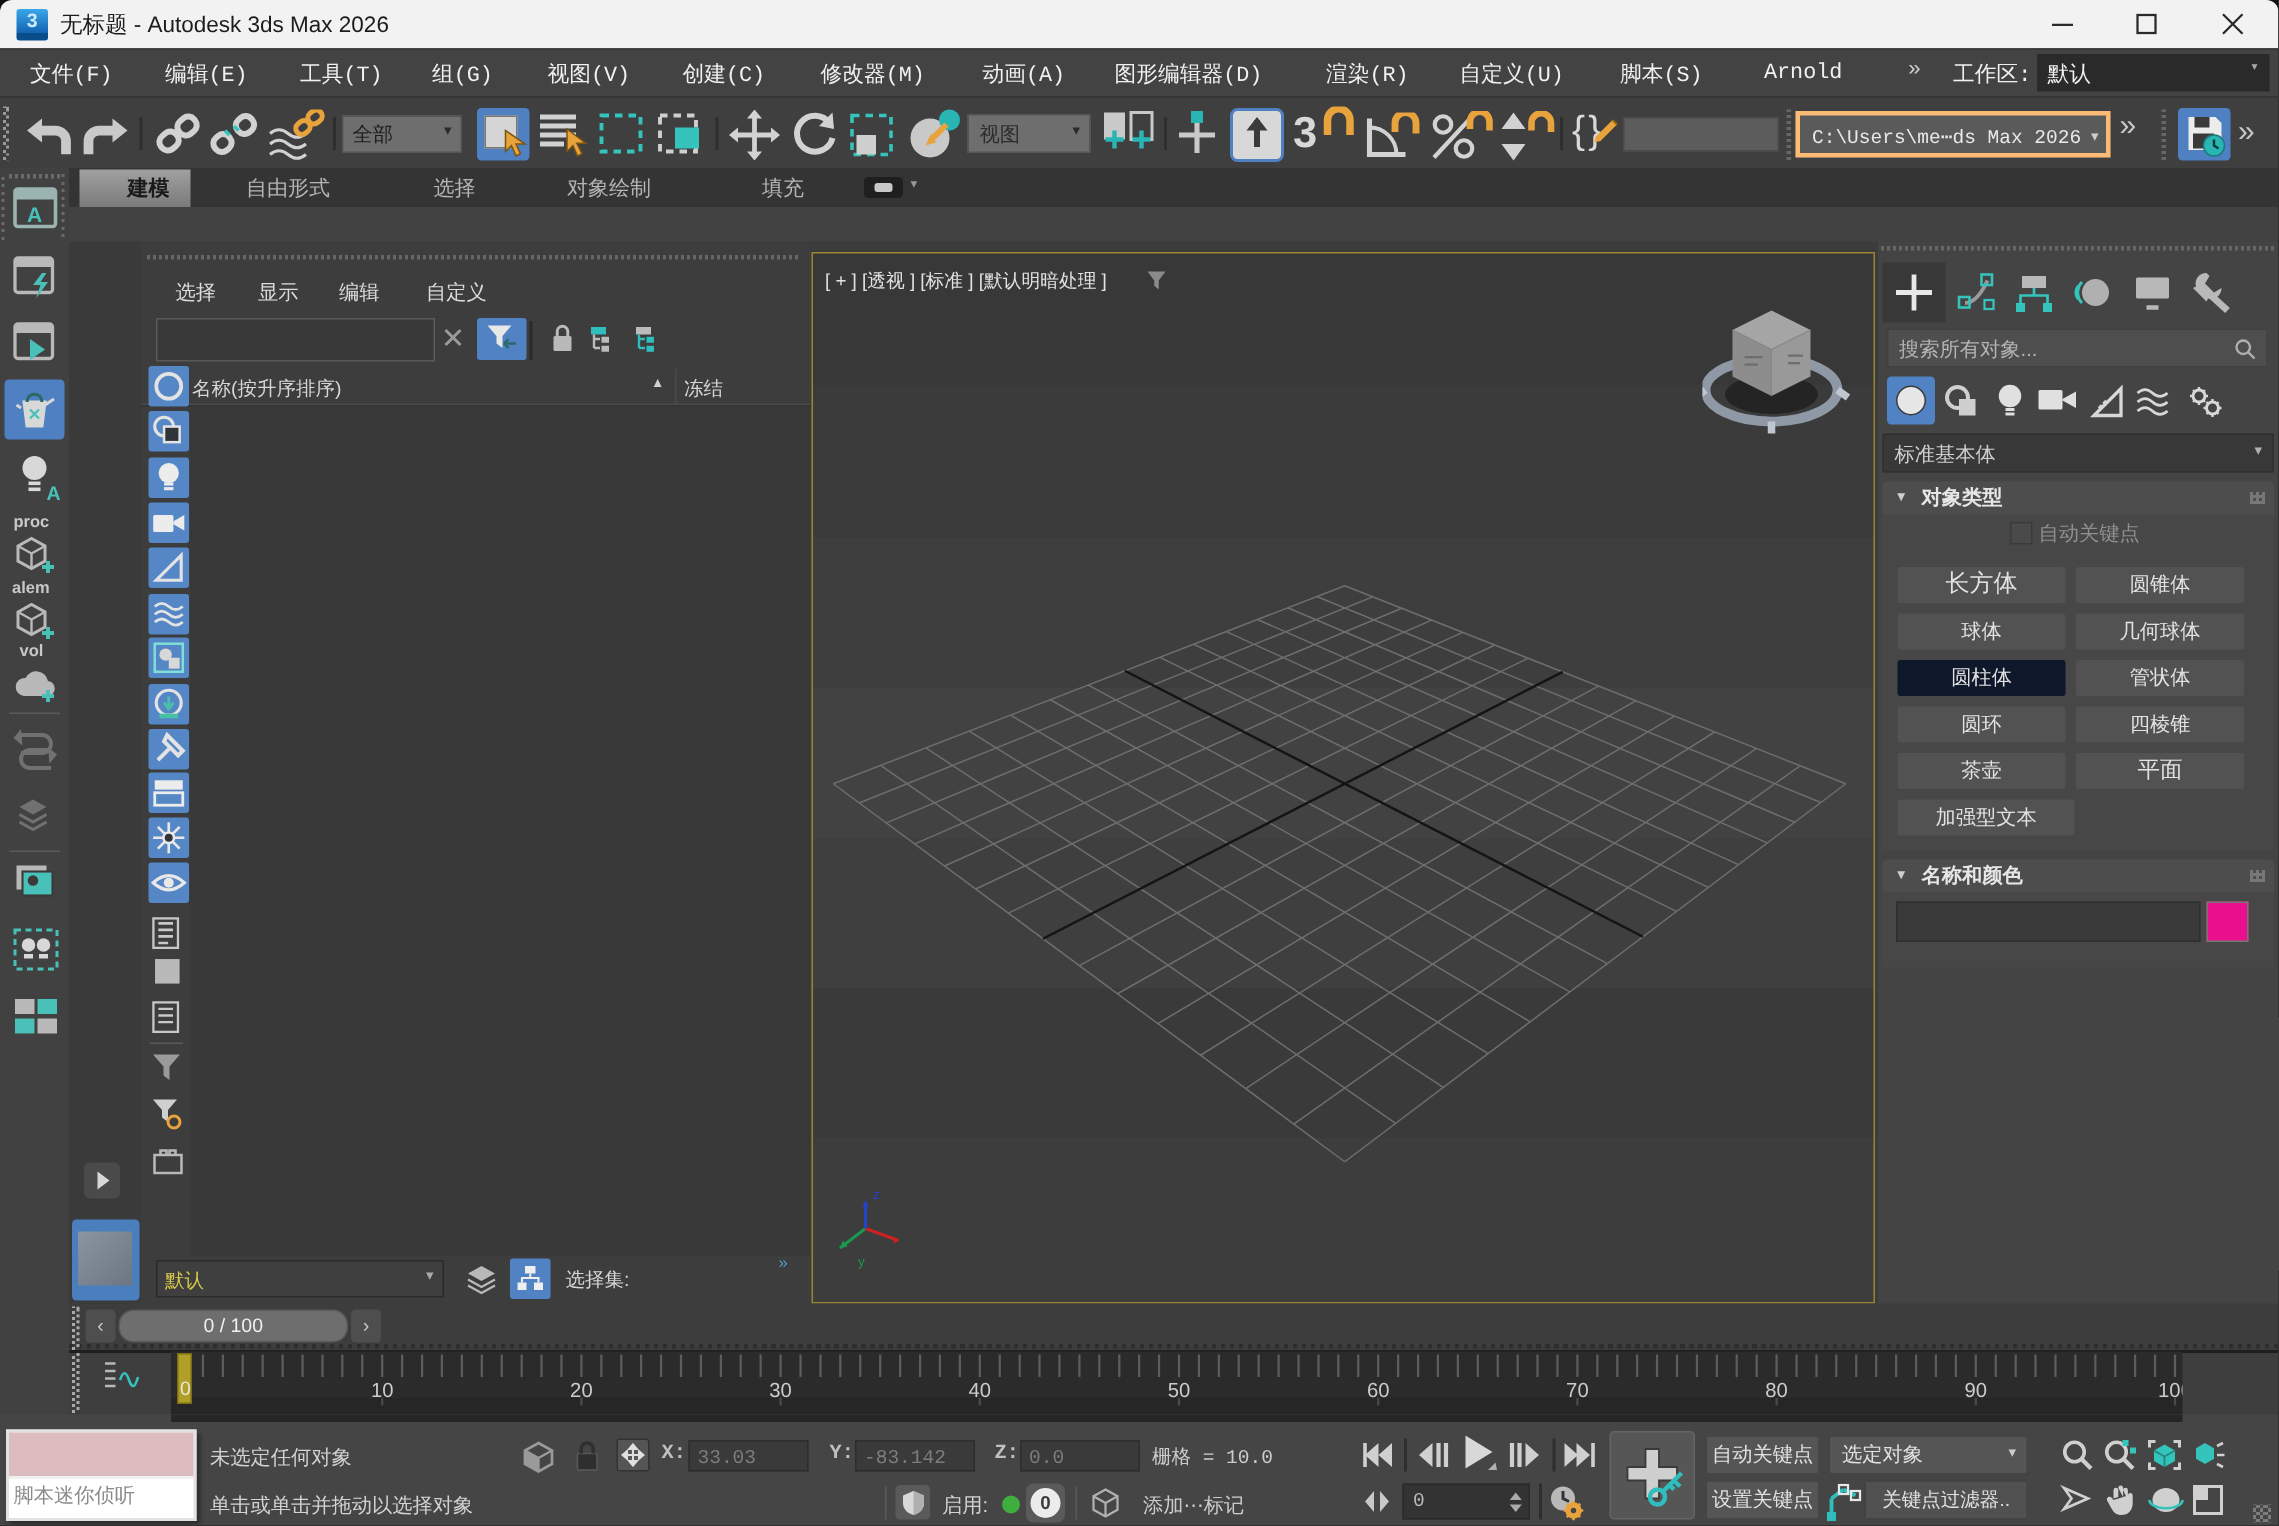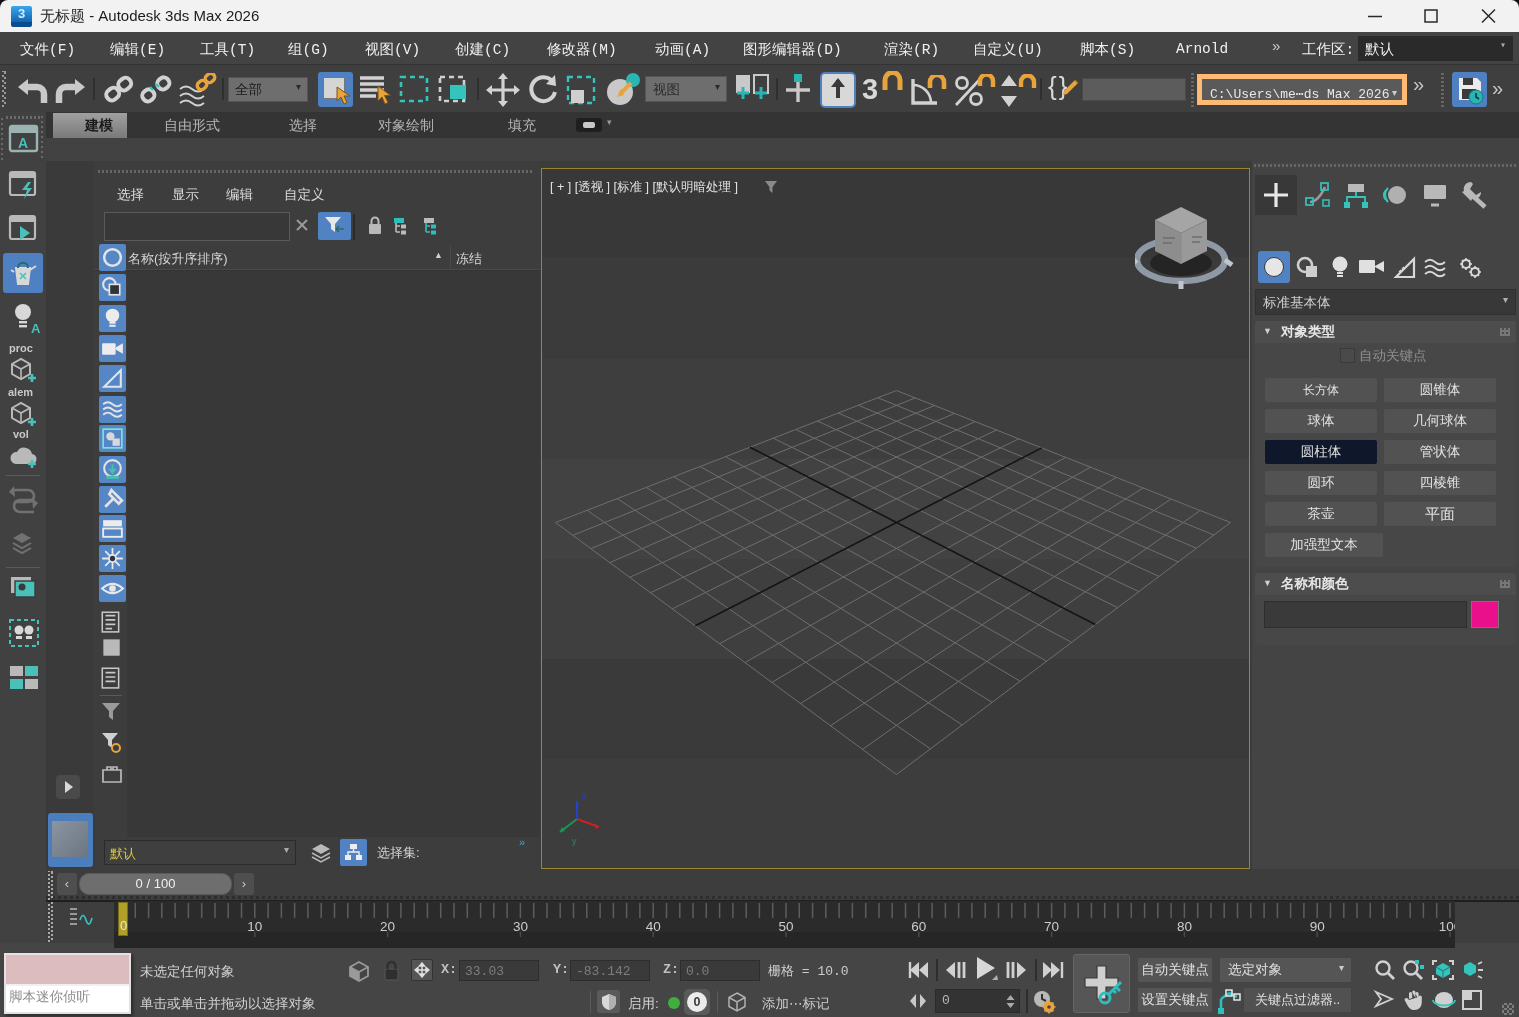--- a/index.html
+++ b/index.html
@@ -159,21 +159,21 @@
         <path d="M22 13V8a6.5 6.5 0 0 1 13 0v6" fill="none" stroke="#e8a33d" stroke-width="4.4"></path>
       </svg>
  <div class="abs" style="left:1040px;top:13px;width:2px;height:22px;background:#2f2f2f;"></div>
  <div class="tx" style="left:1048px;top:6px;font-size:26px;color:#d8d8d8;">{ }</div>
  <svg class="abs" style="left:1060px;top:8px" width="22" height="22">
         <path d="M4 18L15 7l3 3L7 21l-4 1z" fill="#e8a33d"></path>
         <path fill="none" d="M15 7l3 3" stroke="#9a6a10" stroke-width="1.4"></path>
       </svg>
  <div class="abs" style="left:1082px;top:13px;width:104px;height:23px;background:#5c5c5c;border:1px solid #4a4a4a;box-sizing:border-box;"></div>
  <div class="abs" style="left:1191px;top:8px;width:3px;height:34px;background-image:repeating-linear-gradient(0deg,#666 0 2px,transparent 2px 4px);"></div>
- <div class="abs" style="left:1197px;top:9px;width:210px;height:31px;background:#5a5a5a;border:5px solid #fdba74;box-sizing:border-box;">
+ <div class="abs" style="left:1197px;top:9px;width:210px;height:31px;background:#5a5a5a;border:3px solid #fdba74;box-sizing:border-box;">
   <div class="tx" style="left:8px;top:7px;font-family:'Liberation Mono',monospace;font-size:13px;color:#e8e8e8;">C:\Users\me⋯ds Max 2026</div>
   <div class="tx" style="right:5px;top:8px;color:#ccc;font-size:10px;">▾</div>
  </div>
  <div class="tx" style="left:1413px;top:8px;font-size:20px;color:#c8c8c8;letter-spacing:-4px;">»</div>
  <div class="abs" style="left:1441px;top:8px;width:3px;height:34px;background-image:repeating-linear-gradient(0deg,#666 0 2px,transparent 2px 4px);"></div>
  <div class="abs" style="left:1452px;top:7px;width:35px;height:35px;background:#4f80c1;border-radius:3px;">
   <svg class="abs" style="left:4px;top:3px" width="28" height="30">
           <path d="M3 3h18l4 4v18H3z" fill="#ececec"></path>
           <rect x="7" y="3" width="10" height="7" fill="#3a3a3a"></rect>
           <rect x="6" y="14" width="14" height="10" fill="#3a3a3a"></rect>
@@ -531,20 +531,27 @@
   <svg class="abs" style="left:169px;top:6px" width="28" height="28">
           <rect x="3" y="4" width="22" height="14" rx="1" fill="#b9b9b9"></rect>
           <path fill="none" d="M10 24h8" stroke="#b9b9b9" stroke-width="3"></path>
         </svg>
   <svg class="abs" style="left:208px;top:5px" width="30" height="30">
           <path d="M11 2a7 7 0 0 0-7 9l-2 1 9 9 1-2a7 7 0 0 0 9-7l-5 3-6-6 3-5z" fill="#b9b9b9"></path>
           <path fill="none" d="M14 17l11 10" stroke="#b9b9b9" stroke-width="4.6"></path>
         </svg>
  </div>
 
+ <div class="abs" style="left:6px;top:58px;width:254px;height:26px;background:#4e4e4e;border:1px solid #404040;box-sizing:border-box;">
+  <div class="tx" style="left:7px;top:4px;font-size:13.5px;color:#b4b4b4;">搜索所有对象...</div>
+  <svg class="abs" style="right:6px;top:5px" width="16" height="16">
+          <circle cx="6.5" cy="6.5" r="4.5" fill="none" stroke="#b0b0b0" stroke-width="1.6"></circle>
+          <path fill="none" d="M10 10l4 4" stroke="#b0b0b0" stroke-width="1.6"></path>
+        </svg>
+ </div>
 
  <div class="abs" style="left:0;top:90px;width:267px;height:34px;">
   <div class="abs" style="left:6px;top:0px;width:32px;height:32px;background:#5183c4;border-radius:3px;"></div>
   <svg class="abs" style="left:11px;top:5px" width="22" height="22">
           <circle cx="11" cy="11" r="9.5" fill="#e6e6e6" stroke="#3a3a3a" stroke-width="1"></circle>
         </svg>
   <svg class="abs" style="left:44px;top:5px" width="24" height="24">
           <circle cx="9" cy="9" r="7" fill="none" stroke="#cfcfcf" stroke-width="2.6"></circle>
           <rect x="10" y="10" width="11" height="11" fill="#cfcfcf"></rect>
         </svg>
@@ -579,21 +586,21 @@
 
  <div class="abs" style="left:3px;top:160px;width:261px;height:246px;background:#474747;border-radius:3px;">
   <div class="abs" style="left:0;top:0;width:261px;height:22px;background:#4d4d4d;border-radius:3px 3px 0 0;">
    <div class="tx" style="left:8px;top:5px;color:#cfcfcf;font-size:9px;">▼</div>
    <div class="tx" style="left:26px;top:2px;font-size:13.5px;font-weight:bold;color:#e6e6e6;">对象类型</div>
    <div class="abs" style="right:6px;top:7px;width:10px;height:8px;background-image:repeating-linear-gradient(90deg,#777 0 2px,transparent 2px 4px),repeating-linear-gradient(0deg,#777 0 2px,transparent 2px 4px);"></div>
   </div>
   <div class="abs" style="left:85px;top:27px;width:13px;height:13px;background:#4a4a4a;border:1px solid #3a3a3a;"></div>
   <div class="tx" style="left:104px;top:26px;font-size:13.5px;color:#8f8f8f;">自动关键点</div>
   <div id="objbtns">
-          <div class="abs" style="left:10px;top:57px;width:112px;height:24px;background:#525252;border-radius:2px;text-align:center;font-size:12px;color:#e2e2e2;line-height:24px;">长方体</div>
+          <div class="abs" style="left:10px;top:57px;width:112px;height:24px;background:#525252;border-radius:2px;text-align:center;font-size:16px;color:#e2e2e2;line-height:24px;">长方体</div>
           <div class="abs" style="left:129px;top:57px;width:112px;height:24px;background:#525252;border-radius:2px;text-align:center;font-size:13.5px;color:#e2e2e2;line-height:24px;">圆锥体</div>
           <div class="abs" style="left:10px;top:88px;width:112px;height:24px;background:#525252;border-radius:2px;text-align:center;font-size:13.5px;color:#e2e2e2;line-height:24px;">球体</div>
           <div class="abs" style="left:129px;top:88px;width:112px;height:24px;background:#525252;border-radius:2px;text-align:center;font-size:13.5px;color:#e2e2e2;line-height:24px;">几何球体</div>
           <div class="abs" style="left:10px;top:119px;width:112px;height:24px;background:#0f172a;border-radius:2px;text-align:center;font-size:13.5px;color:#e2e2e2;line-height:24px;">圆柱体</div>
           <div class="abs" style="left:129px;top:119px;width:112px;height:24px;background:#525252;border-radius:2px;text-align:center;font-size:13.5px;color:#e2e2e2;line-height:24px;">管状体</div>
           <div class="abs" style="left:10px;top:150px;width:112px;height:24px;background:#525252;border-radius:2px;text-align:center;font-size:13.5px;color:#e2e2e2;line-height:24px;">圆环</div>
           <div class="abs" style="left:129px;top:150px;width:112px;height:24px;background:#525252;border-radius:2px;text-align:center;font-size:13.5px;color:#e2e2e2;line-height:24px;">四棱锥</div>
           <div class="abs" style="left:10px;top:181px;width:112px;height:24px;background:#525252;border-radius:2px;text-align:center;font-size:13.5px;color:#e2e2e2;line-height:24px;">茶壶</div>
           <div class="abs" style="left:129px;top:181px;width:112px;height:24px;background:#525252;border-radius:2px;text-align:center;font-size:15px;color:#e2e2e2;line-height:24px;">平面</div>
           <div class="abs" style="left:10px;top:212px;width:118px;height:24px;background:#525252;border-radius:2px;text-align:center;font-size:13.5px;color:#e2e2e2;line-height:24px;">加强型文本</div>

